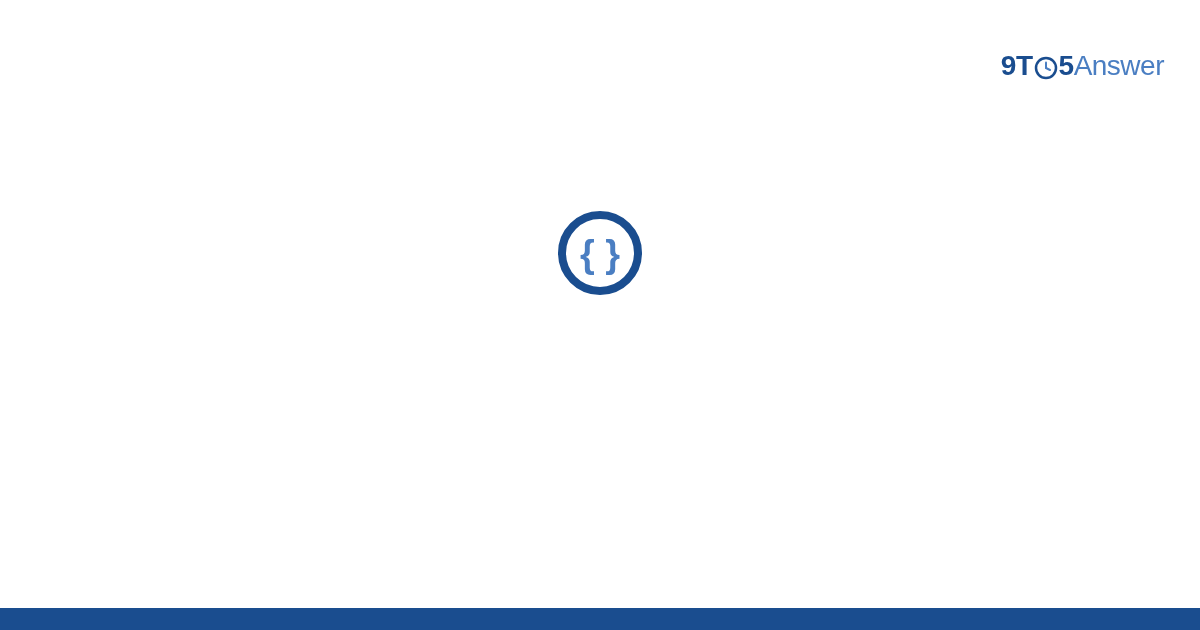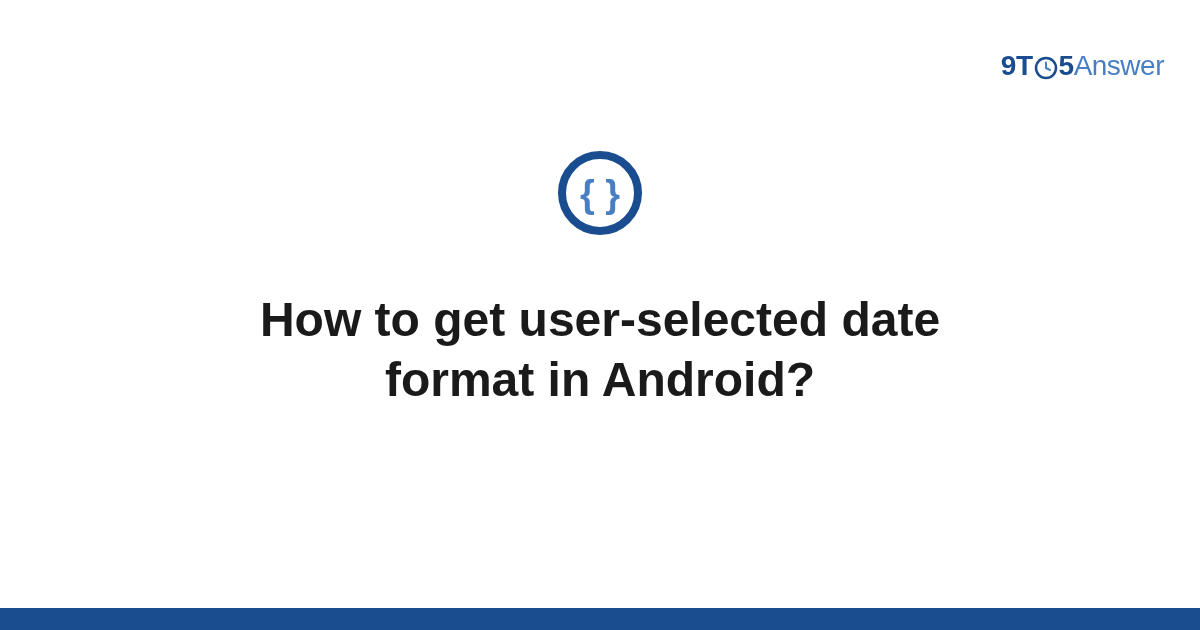--- a/index.html
+++ b/index.html
@@ -95,16 +95,15 @@
   </div>
 </div>
 
 <div class="main-content">
   <div class="code-icon-wrapper">
     <svg width="86" height="86" viewBox="0 0 86 86">
       <circle cx="43" cy="43" r="38" fill="none" stroke="#1a4d8f" stroke-width="8"></circle>
       <text x="43" y="57" font-size="38" font-weight="700" fill="#4a7ec2" text-anchor="middle" font-family="Arial, sans-serif">{ }</text>
     </svg>
   </div>
-  <h1 class="question-title">How to get user-selected date format in Android?</h1>
 </div>
 
 <div class="bottom-bar"></div>
 
 </body></html>

